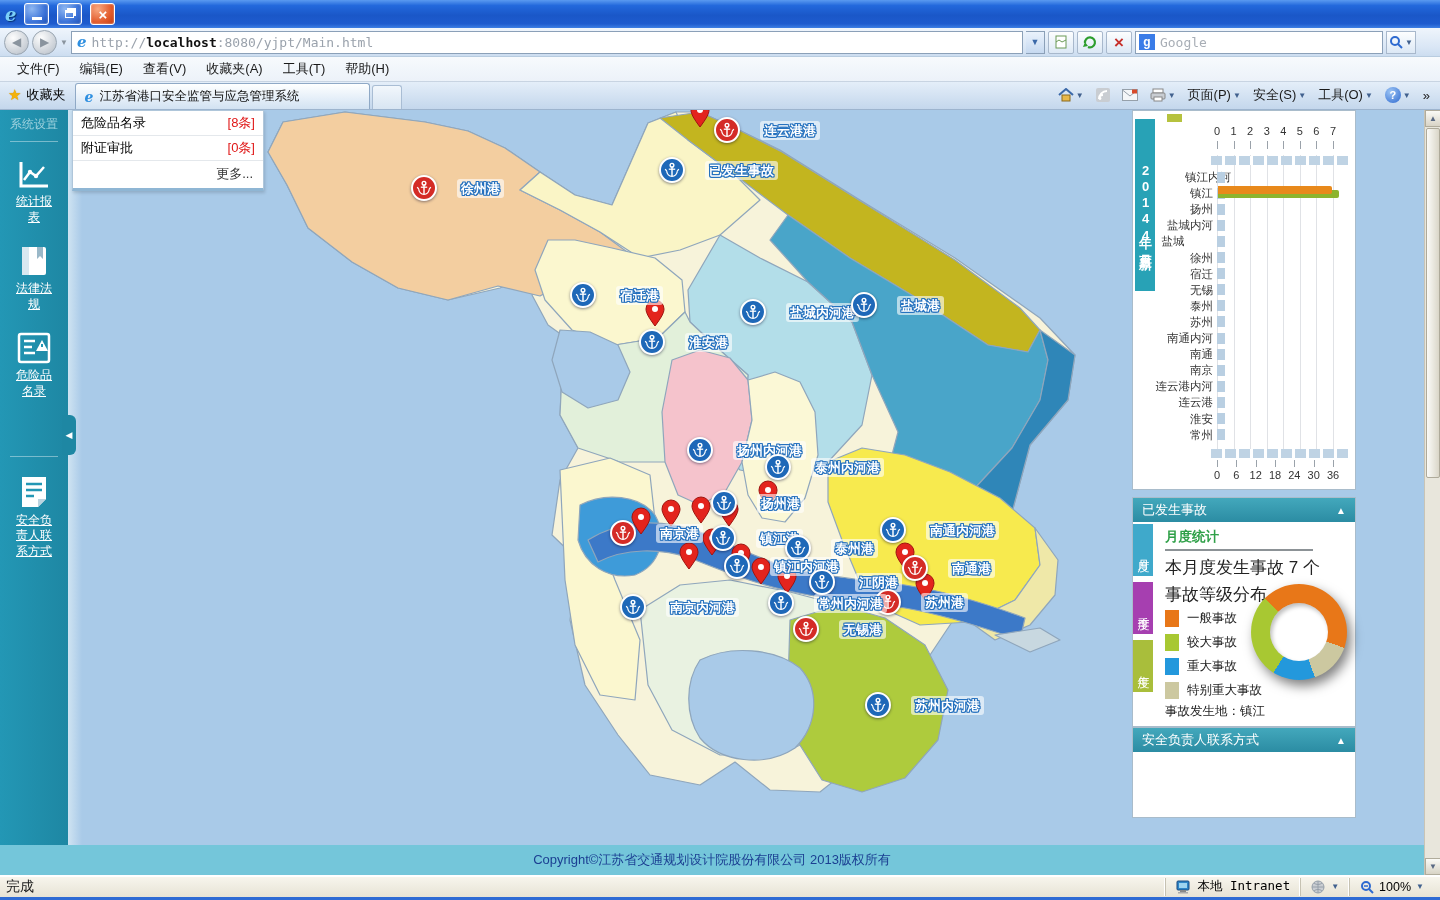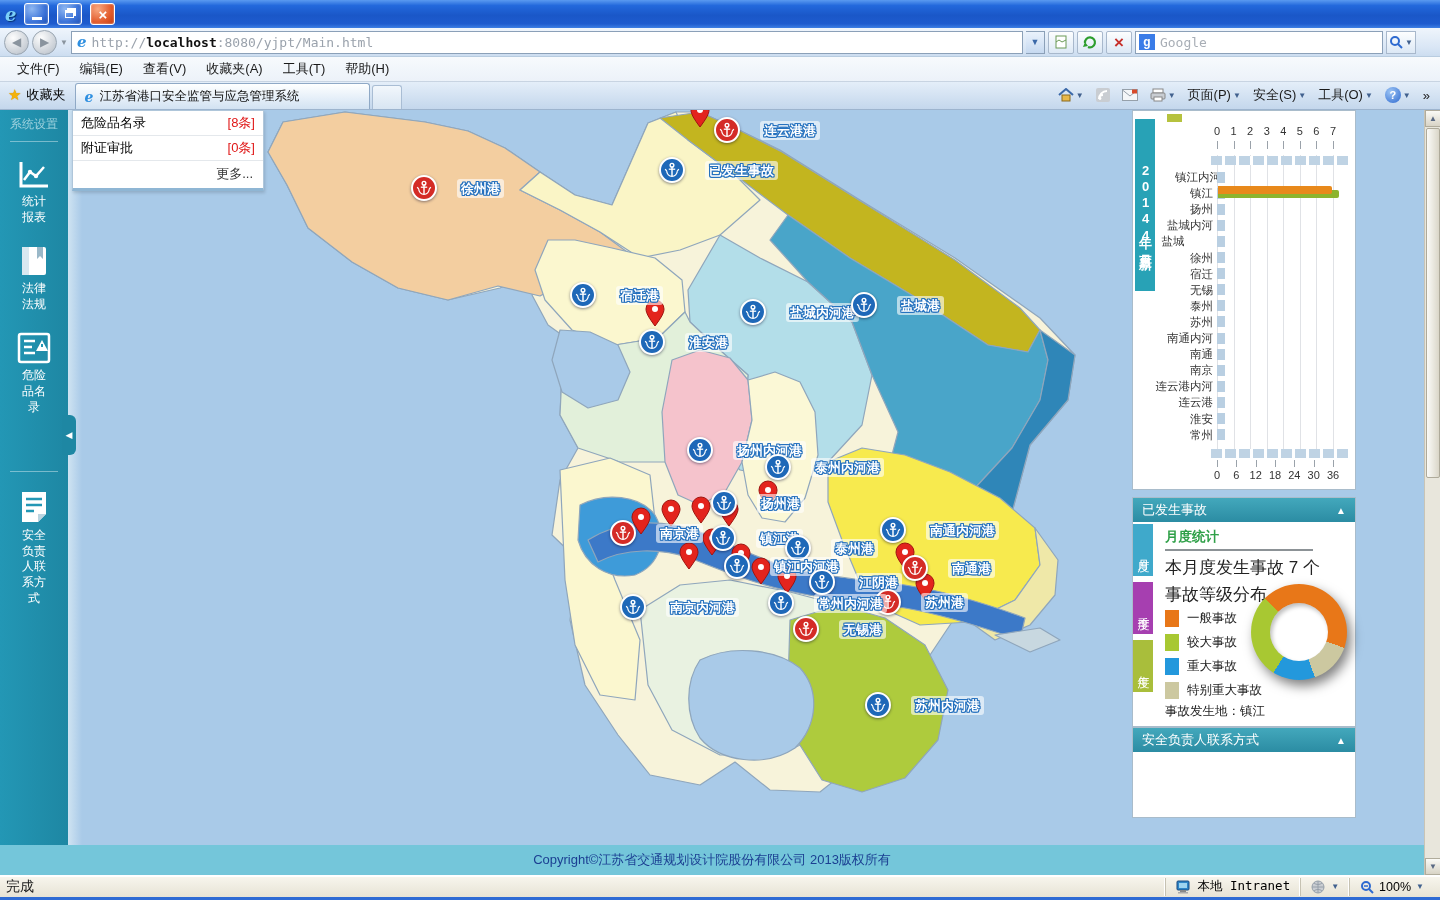--- a/index.html
+++ b/index.html
@@ -58,21 +58,21 @@
 
   
   .content { position:relative; height:765px; background:#A9CAE8; overflow:hidden; }
   .mapsvg { position:absolute; left:0; top:0; z-index:0; }
   .edge-strip { position:absolute; left:68px; top:0; width:14px; height:735px; background:linear-gradient(90deg,#CFE3F2,rgba(207,227,242,0)); z-index:1; }
 
   
   .sidebar { position:absolute; left:0; top:0; width:68px; height:735px; background:linear-gradient(90deg,#2397B5,#1E87A3); z-index:6; color:#fff; }
   .sb-top { padding:6px 0 0 0; text-align:center; font-size:12px; color:#9FD2DE; }
   .sb-div { height:1px; background:rgba(255,255,255,.4); margin:8px 10px; }
-  .sb-item { display:flex; flex-direction:column; align-items:center; gap:4px; padding:10px 18px; text-align:center; font-size:12px; line-height:1.3; }
+  .sb-item { display:flex; flex-direction:column; align-items:center; gap:4px; padding:10px 12px; text-align:center; font-size:12px; line-height:1.3;text-decoration:underline; }
   .sb-item svg { display:block; }
   .sb-arrowtab { position:absolute; left:62px; top:305px; width:14px; height:40px; background:#1E87A3; border-radius:0 6px 6px 0; z-index:7; display:flex; align-items:center; justify-content:center; color:#fff; font-size:9px; }
 
   
   .quickpanel { position:absolute; left:72px; top:0px; width:192px; background:#fff; z-index:5; border:1px solid #AFC6DA; border-bottom:3px solid #8FB6D4; box-shadow:1px 2px 3px rgba(0,0,0,.15); }
   .qrow { display:flex; justify-content:space-between; align-items:center; height:25px; padding:0 8px; border-bottom:1px solid #E4E8EC; }
   .qrow .cnt { color:#E01818; }
   .qmore { text-align:right; padding:4px 10px 5px; color:#333; }
 
   
@@ -661,21 +661,21 @@
         <div class="axnum" style="left: 156.857px; top: 14px;">5</div>
         <div class="tickv" style="left: 166.857px; top: 30px; height: 8px;"></div>
         <div class="gridv" style="left: 166.857px; top: 44px; height: 297.7px;"></div>
         <div class="axnum" style="left: 173.429px; top: 14px;">6</div>
         <div class="tickv" style="left: 183.429px; top: 30px; height: 8px;"></div>
         <div class="gridv" style="left: 183.429px; top: 44px; height: 297.7px;"></div>
         <div class="axnum" style="left: 190px; top: 14px;">7</div>
         <div class="tickv" style="left: 200px; top: 30px; height: 8px;"></div>
         <div class="gridv" style="left: 200px; top: 44px; height: 297.7px;"></div>
         <div class="segband" style="left: 78px; top: 45px; width: 140px;"></div>
-        <div class="clabel" style="right: 134px; top: 59px; left: 0px; padding-left: 9px;">镇江内河</div>
+        <div class="clabel" style="right: 124px; top: 59px; left: 0px; padding-left: 9px;">镇江内河</div>
         <div class="stub" style="left: 84px; top: 60.55px;"></div>
         <div class="clabel" style="right: 142px; top: 75.1px; left: 0px;">镇江</div>
         <div class="stub" style="left: 84px; top: 76.65px;"></div>
         <div class="clabel" style="right: 142px; top: 91.2px; left: 0px;">扬州</div>
         <div class="stub" style="left: 84px; top: 92.75px;"></div>
         <div class="clabel" style="right: 142px; top: 107.3px; left: 0px;">盐城内河</div>
         <div class="stub" style="left: 84px; top: 108.85px;"></div>
         <div class="clabel" style="right: 142px; top: 123.4px; left: 0px; text-align: center;">盐城</div>
         <div class="stub" style="left: 84px; top: 124.95px;"></div>
         <div class="clabel" style="right: 142px; top: 139.5px; left: 0px;">徐州</div>

